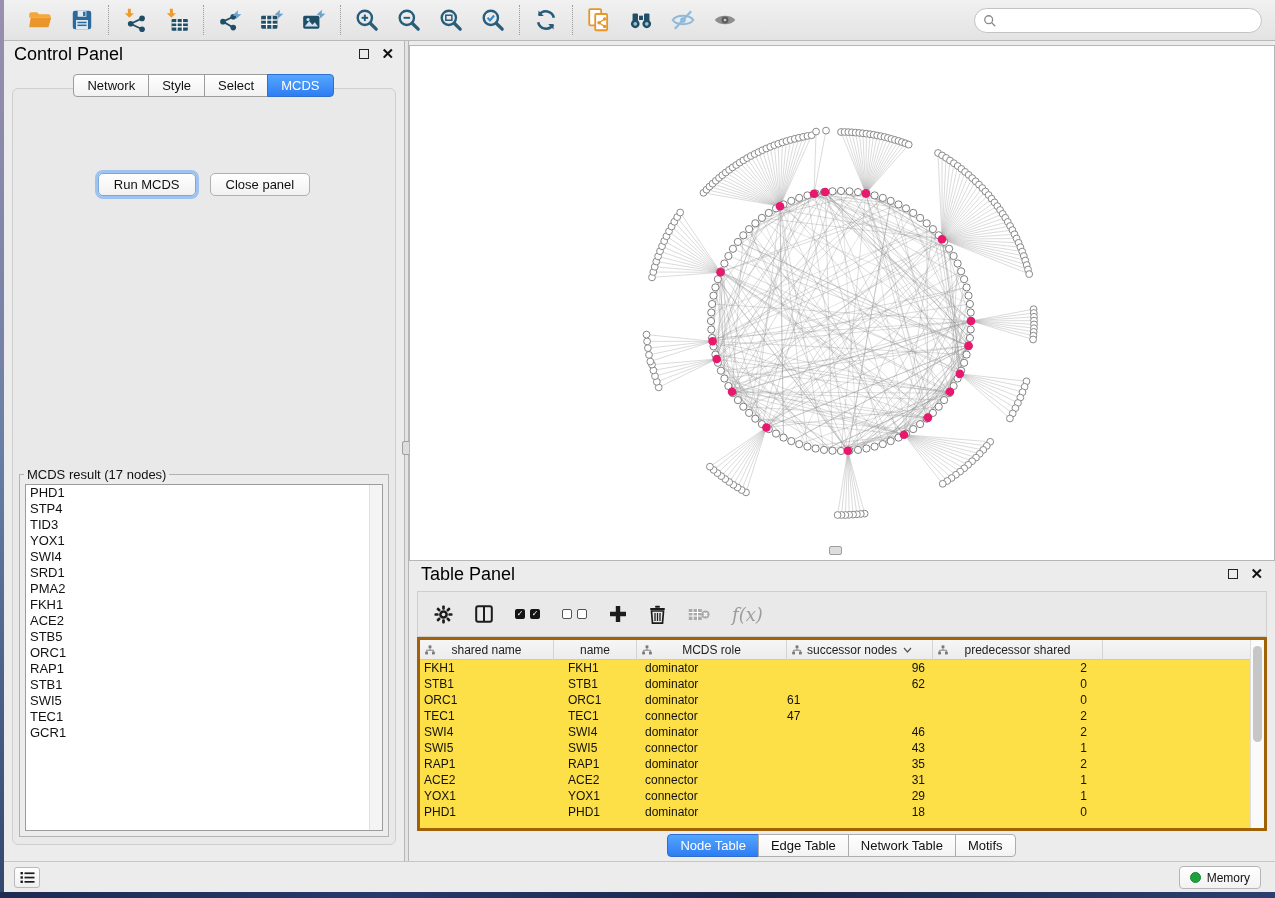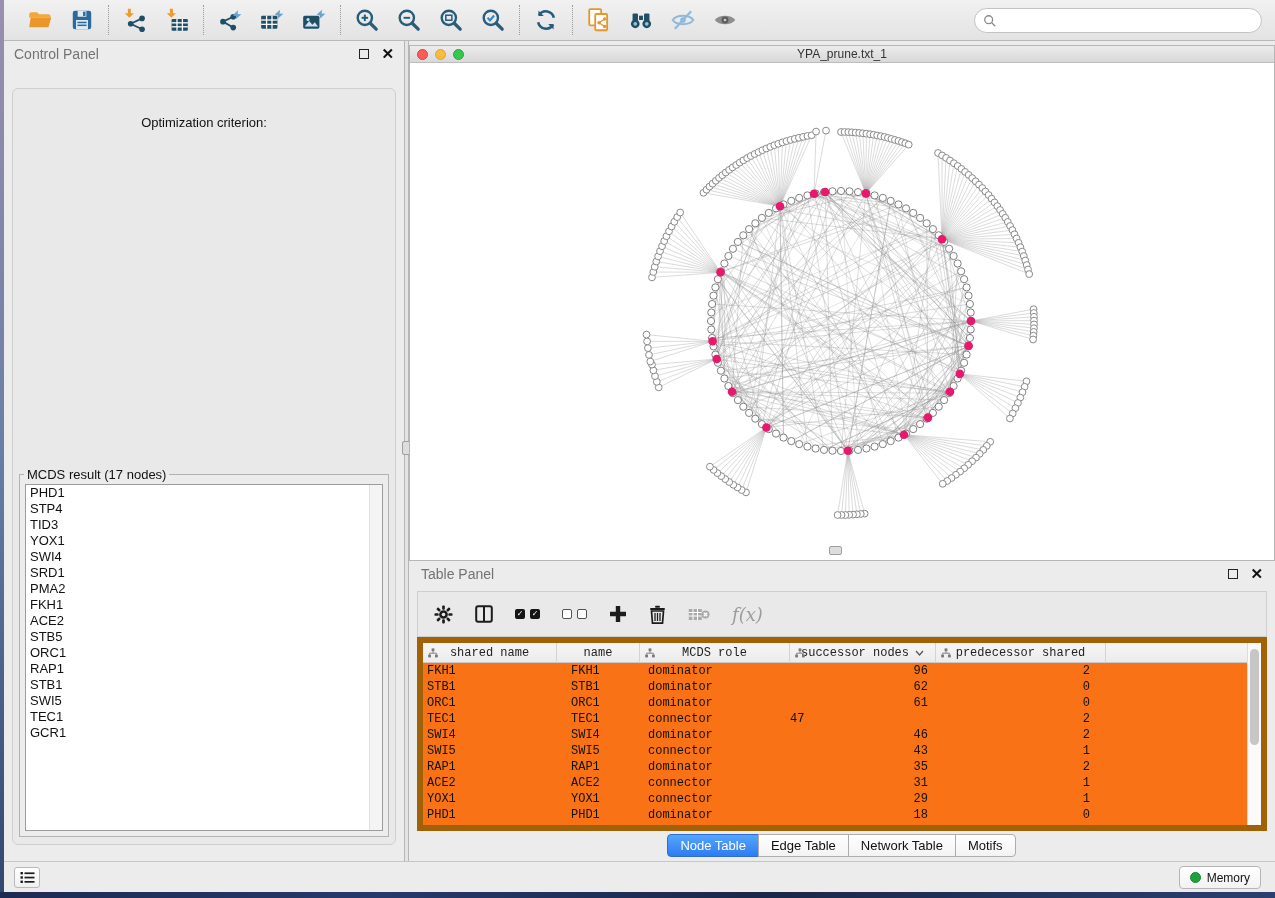--- a/index.html
+++ b/index.html
@@ -19,21 +19,21 @@
   .tb-btn { width:34px; height:32px; border:none; background:transparent; display:flex; align-items:center; justify-content:center; cursor:default; }
   .tb-btn svg { width:26px; height:26px; }
   .search-wrap { position:absolute; right:13px; top:8px; width:288px; height:25px; background:#fff;
     border:1px solid #c3c3c3; border-radius:13px; display:flex; align-items:center; padding:0 8px; }
   .search-wrap svg { width:14px; height:14px; margin-right:6px; }
   .search-wrap input { border:none; outline:none; flex:1; font-size:12px; background:transparent; }
 
   
   .control-panel { position:absolute; left:4px; top:41px; width:400px; height:820px; background:#ececec; }
   .panel-head { position:absolute; left:0; top:0; right:0; height:26px; display:flex; align-items:center; padding:0 10px; }
-  .panel-title { font-size:14px; color:#737373; }
+  .panel-title { font-size:18px; color:#000000; }
   .panel-head .spacer { flex:1; }
   .float-icon { width:10px; height:10px; border:1.6px solid #222; margin-right:12px; display:inline-block; }
   .close-icon { font-size:15px; font-weight:bold; color:#111; line-height:10px; }
 
   .seg-tabs { position:absolute; top:33px; left:0; right:0; display:flex; justify-content:center; z-index:2; }
   .seg-tabs .seg { font-size:13px; padding:3px 13px; background:linear-gradient(#ffffff,#f1f1f1);
     border:1px solid #9c9c9c; margin-left:-1px; color:#111; }
   .seg-tabs .seg:first-child { border-radius:4px 0 0 4px; }
   .seg-tabs .seg:last-child  { border-radius:0 4px 4px 0; }
   .seg-tabs .seg.active { background:linear-gradient(#56a6fe,#2e7df2); color:#fff; border-color:#2e6fd2; }
@@ -85,21 +85,21 @@
   
   .table-panel { position:absolute; left:409px; top:561px; width:866px; height:300px; background:#ececec; }
   .tp-toolbar { position:absolute; left:8px; top:30px; width:850px; height:46px; background:#e9e9e9;
     border:1px solid #cfcfcf; display:flex; align-items:center; gap:22px; padding:0 16px; }
   .tp-ic { display:flex; align-items:center; gap:5px; background:none; border:none; }
   .fx { font-family:"DejaVu Serif", serif; font-style:italic; color:#9c9c9c; font-size:18px; }
   .chk { width:10px; height:10px; border-radius:2px; background:#151515; color:#fff; font-size:8px;
     line-height:10px; text-align:center; display:inline-block; }
   .unchk { width:10px; height:10px; border-radius:2px; background:#fff; border:1.5px solid #555; display:inline-block; }
 
-  .tp-table { position:absolute; left:8px; top:76px; width:850px; height:194px; background:#f97316; border:6px solid #a16207;font-family:Liberation Mono, monospace; }
+  .tp-table { position:absolute; left:8px; top:76px; width:850px; height:194px; background:#fde047; border:3px solid #a16207; }
   .tp-header { position:absolute; left:0; top:0; right:14px; height:20px; background:linear-gradient(#f6f6f6,#ececec);
     border-bottom:1px solid #c9c9c9; display:flex; }
   .th { position:relative; height:20px; border-right:1px solid #d4d4d4; display:flex; align-items:center; justify-content:center;
     font-size:12px; color:#222; }
   .th .hicon { position:absolute; left:5px; top:5px; }
   .th .sort { margin-left:6px; }
   .tp-rows { position:absolute; left:0; top:20px; right:14px; bottom:0; overflow:hidden; }
   .tr { display:flex; height:16px; }
   .td { font-size:12px; color:#111; line-height:16px; white-space:nowrap; overflow:hidden; }
   .tp-scroll { position:absolute; right:0; top:0; width:14px; bottom:0; background:#fafafa; border-left:1px solid #ddd; }
@@ -311,22 +311,31 @@
     </div>
   </div>
 
   <div class="control-panel">
     <div class="panel-head">
       <span class="panel-title">Control Panel</span>
       <span class="spacer"></span>
       <span class="float-icon"></span>
       <span class="close-icon">✕</span>
     </div>
+    <div class="seg-tabs">
+      <button class="seg">Network</button>
+      <button class="seg">Style</button>
+      <button class="seg">Select</button>
+      <button class="seg active">MCDS</button>
+    </div>
     <div class="cp-content">
-      <div class="opt-label">Optimization criterion:</div>
+      <div class="btn-row">
+        <button class="mac-btn focused">Run MCDS</button>
+        <button class="mac-btn">Close panel</button>
+      </div>
       <fieldset class="mcds-fieldset">
         <legend>MCDS result (17 nodes)</legend>
         <div class="mcds-list">
           <div>
               <div class="mcds-item">PHD1</div>
               <div class="mcds-item">STP4</div>
               <div class="mcds-item">TID3</div>
               <div class="mcds-item">YOX1</div>
               <div class="mcds-item">SWI4</div>
               <div class="mcds-item">SRD1</div>
@@ -346,28 +355,20 @@
       </fieldset>
     </div>
   </div>
 
   <div class="v-split">
       <div class="handle"></div>
     </div>
   <div class="h-handle"></div>
 
   <div class="net-window">
-    <div class="net-titlebar">
-      <div class="lights">
-        <span class="light red"></span>
-        <span class="light yellow"></span>
-        <span class="light green"></span>
-      </div>
-      <span class="net-title">YPA_prune.txt_1</span>
-    </div>
     <div class="net-canvas">
       <svg width="864" height="497" viewBox="0 0 864 497">
           <line x1="310.5" y1="209.3" x2="522.9" y2="349.9" stroke="#8f8f8f" stroke-opacity="0.45" stroke-width="0.7"></line>
           <line x1="310.5" y1="209.3" x2="314.4" y2="200.5" stroke="#8f8f8f" stroke-opacity="0.45" stroke-width="0.7"></line>
           <line x1="310.5" y1="209.3" x2="551.1" y2="307.7" stroke="#8f8f8f" stroke-opacity="0.45" stroke-width="0.7"></line>
           <line x1="310.5" y1="209.3" x2="516.7" y2="355.7" stroke="#8f8f8f" stroke-opacity="0.45" stroke-width="0.7"></line>
           <line x1="310.5" y1="209.3" x2="314.4" y2="315.5" stroke="#8f8f8f" stroke-opacity="0.45" stroke-width="0.7"></line>
           <line x1="310.5" y1="209.3" x2="307.9" y2="216.2" stroke="#8f8f8f" stroke-opacity="0.45" stroke-width="0.7"></line>
           <line x1="310.5" y1="209.3" x2="307.9" y2="299.8" stroke="#8f8f8f" stroke-opacity="0.45" stroke-width="0.7"></line>
           <line x1="310.5" y1="209.3" x2="488.5" y2="141.4" stroke="#8f8f8f" stroke-opacity="0.45" stroke-width="0.7"></line>
@@ -1197,21 +1198,21 @@
             <div class="td" style="width: 134px; text-align: left; padding-left: 4px;">STB1</div>
             <div class="td" style="width: 83px; text-align: left; padding-left: 14px;">STB1</div>
             <div class="td" style="width: 150px; text-align: left; padding-left: 8px;">dominator</div>
             <div class="td" style="width: 146px; text-align: right; padding-right: 8px;">62</div>
             <div class="td" style="width: 170px; text-align: right; padding-right: 16px;">0</div>
           </div>
           <div class="tr">
             <div class="td" style="width: 134px; text-align: left; padding-left: 4px;">ORC1</div>
             <div class="td" style="width: 83px; text-align: left; padding-left: 14px;">ORC1</div>
             <div class="td" style="width: 150px; text-align: left; padding-left: 8px;">dominator</div>
-            <div class="td" style="width: 146px; text-align: right; padding-right: 8px;">61</div>
+            <div class="td" style="width: 146px; padding-right: 8px;">61</div>
             <div class="td" style="width: 170px; text-align: right; padding-right: 16px;">0</div>
           </div>
           <div class="tr">
             <div class="td" style="width: 134px; text-align: left; padding-left: 4px;">TEC1</div>
             <div class="td" style="width: 83px; text-align: left; padding-left: 14px;">TEC1</div>
             <div class="td" style="width: 150px; text-align: left; padding-left: 8px;">connector</div>
             <div class="td" style="width: 146px; padding-right: 8px;">47</div>
             <div class="td" style="width: 170px; text-align: right; padding-right: 16px;">2</div>
           </div>
           <div class="tr">

